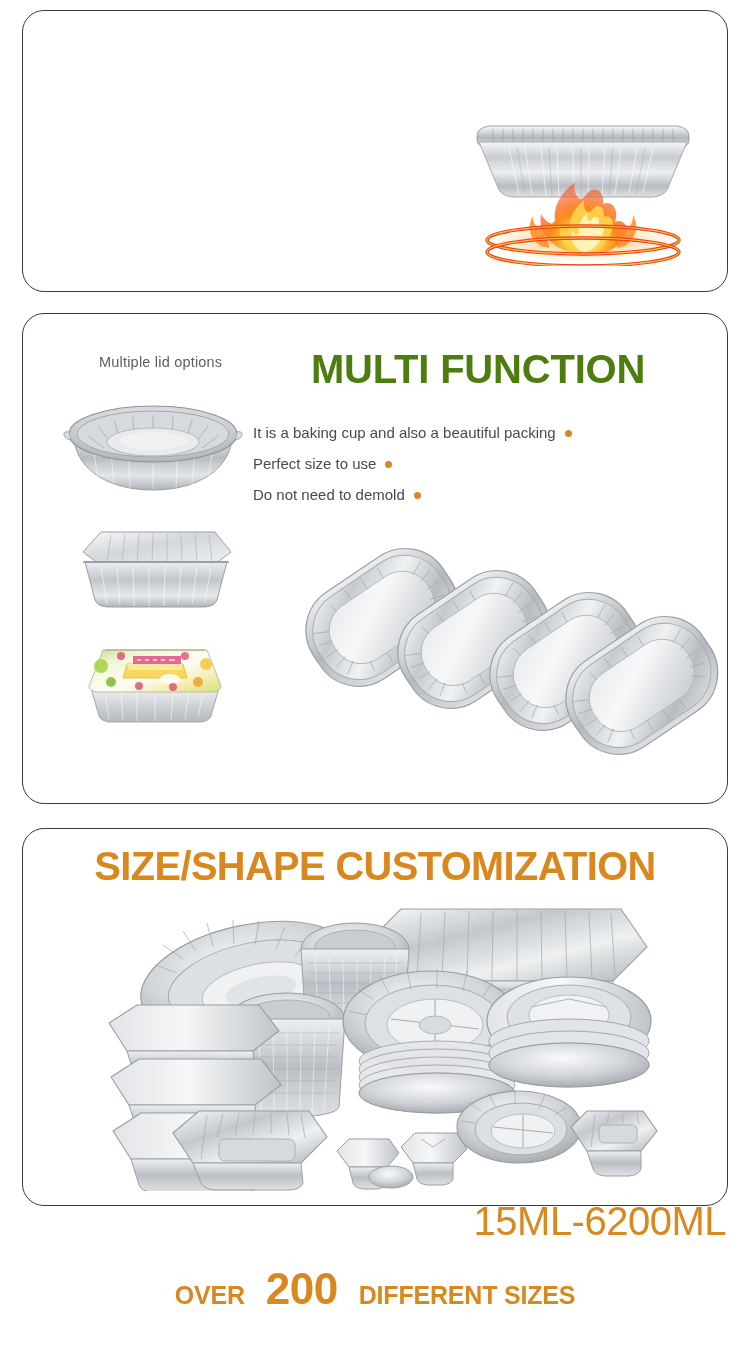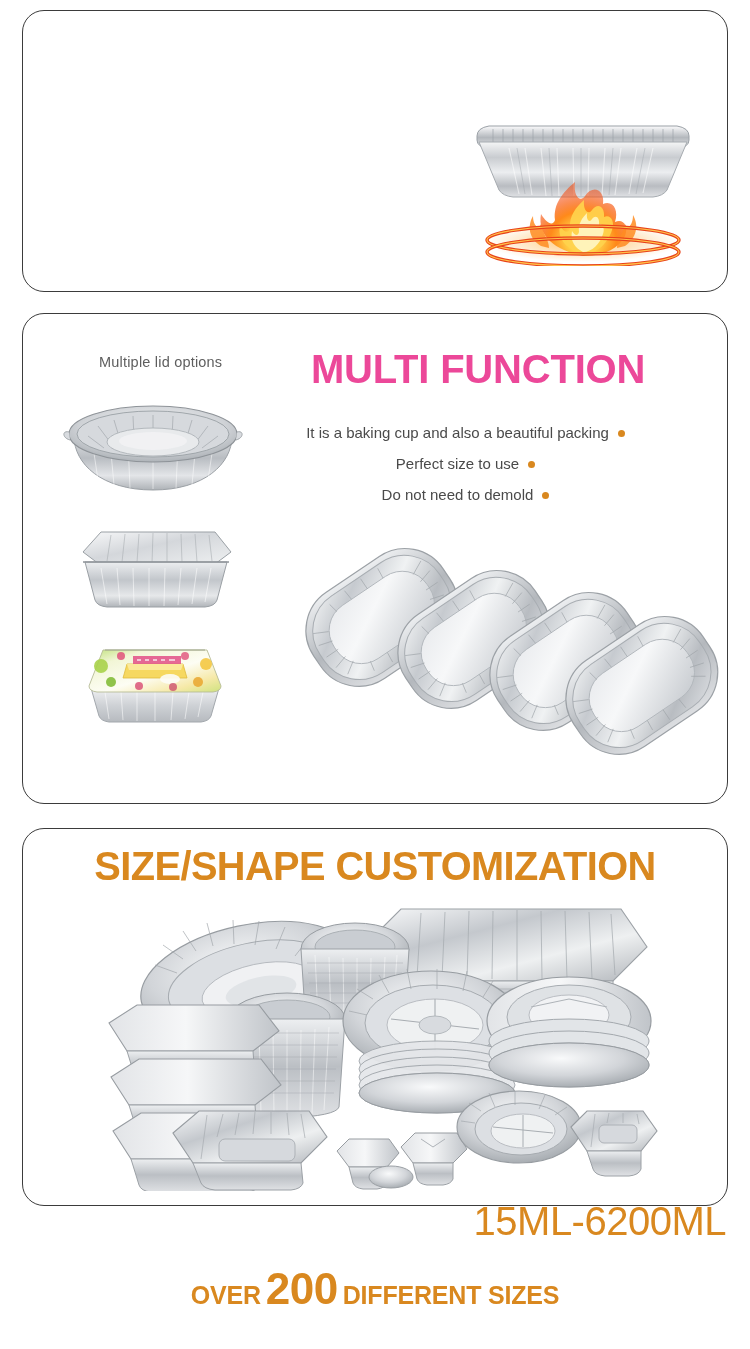--- a/index.html
+++ b/index.html
@@ -34,26 +34,26 @@
     position: absolute; left: 36px; top: 40px;
     font-size: 14.5px; color: #5e5e5e; letter-spacing: .2px; margin-left: 40px;
   }
   .lid-art { position: absolute; }
   #lid-1 { left: 35px; top: 82px;  width: 190px; height: 110px; }
   #lid-2 { left: 42px; top: 208px; width: 180px; height: 95px;  }
   #lid-3 { left: 52px; top: 322px; width: 160px; height: 90px;  }
 
   .p2-title {
     position: absolute; left: 288px; top: 33px;
-    font-size: 40px; font-weight: 700; color: #ec4899;
+    font-size: 40px; font-weight: 700; color: #4d7c0f;
     letter-spacing: -0.2px; font-family: "Liberation Sans", sans-serif;
   }
   .bullets {
     position: absolute; left: 230px; top: 103px; width: 425px;
-    text-align: center;
+    text-align: left;
   }
   .bullet-row {
     font-size: 15px; color: #4a4a4a; line-height: 31px;
     white-space: nowrap;
   }
   .bullet-row .dot {
     display: inline-block; width: 7px; height: 7px; border-radius: 50%;
     background: #d9881f; margin-left: 9px; vertical-align: middle;
     position: relative; top: -1px;
   }
@@ -72,21 +72,21 @@
     position: absolute; left: 0; right: 1px; top: 370px;
     text-align: right; font-size: 40px; font-weight: 400;
     color: #d9881f; letter-spacing: -0.5px;
   }
   .p3-sizes {
     position: absolute; left: 0; right: 0; top: 435px;
     text-align: center; color: #d9881f; font-weight: 700;
     white-space: nowrap;
   }
   .p3-sizes .small { font-size: 25px; letter-spacing: -0.2px; }
-  .p3-sizes .big   { font-size: 44px; letter-spacing: -0.5px; margin: 0 5px; }
+  .p3-sizes .big   { font-size: 44px; letter-spacing: -0.5px; margin: 0 21px; }
 </style>
 </head>
 <body>
 
 <div class="page">
 
   <section class="panel" id="panel-1">
 
 
     <div class="p1-art">

